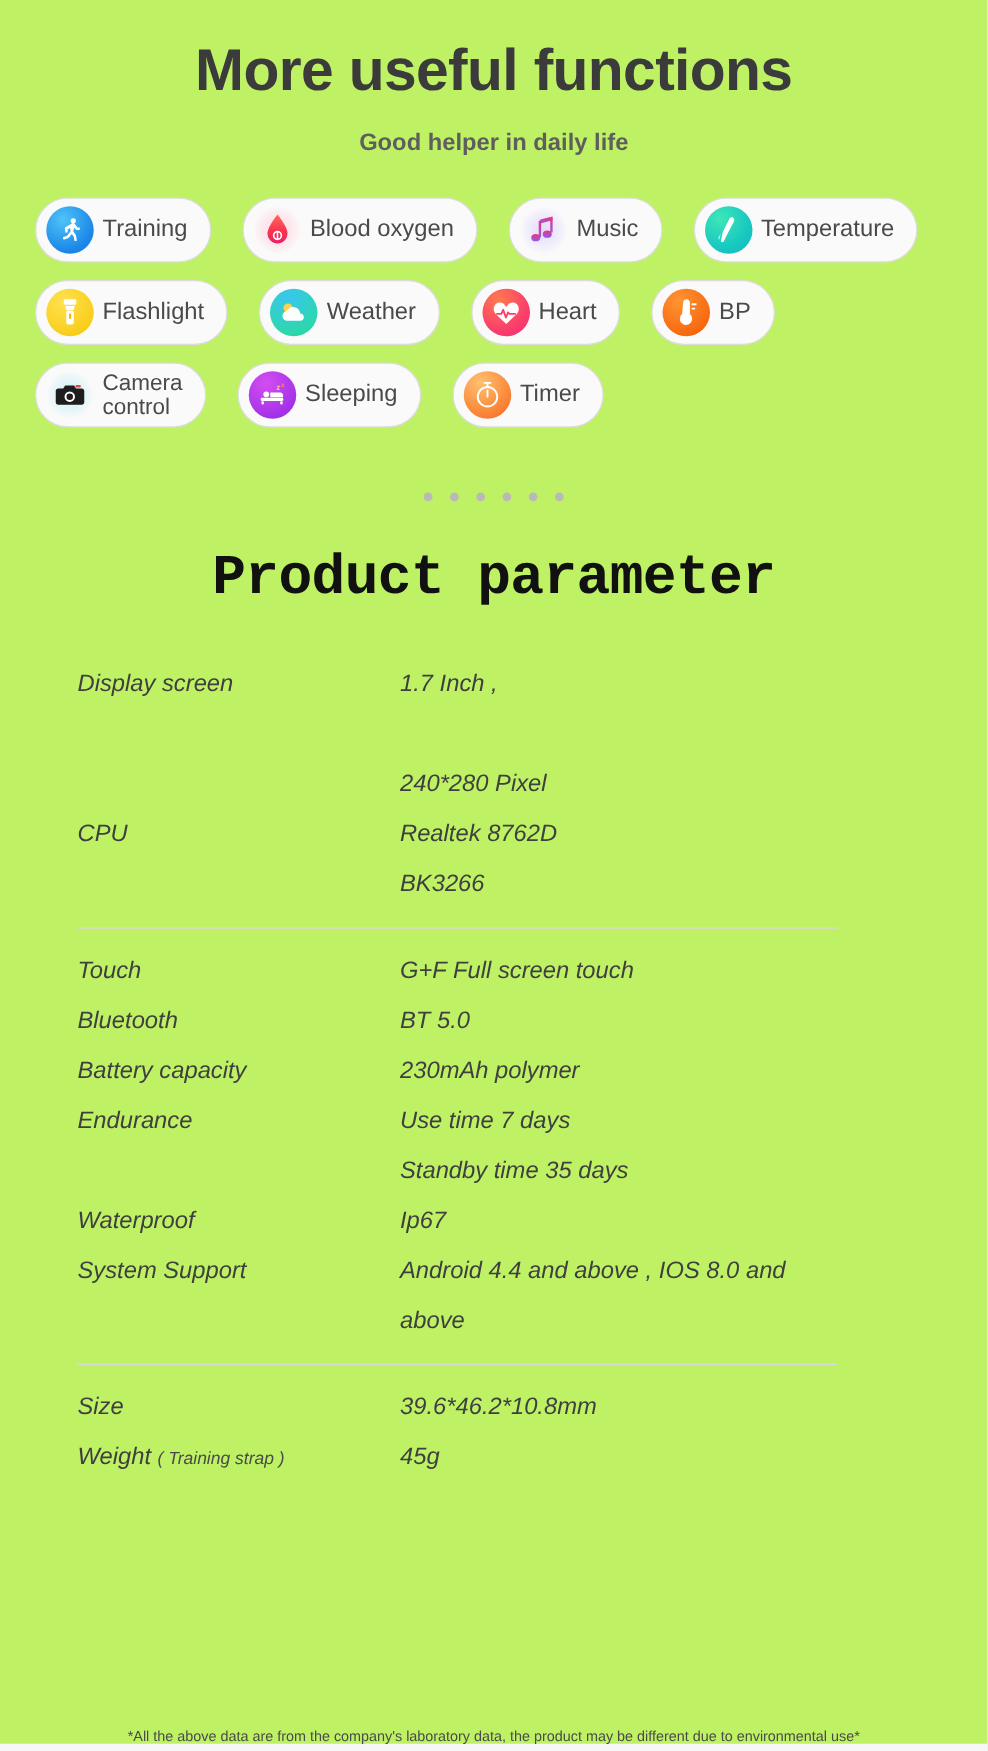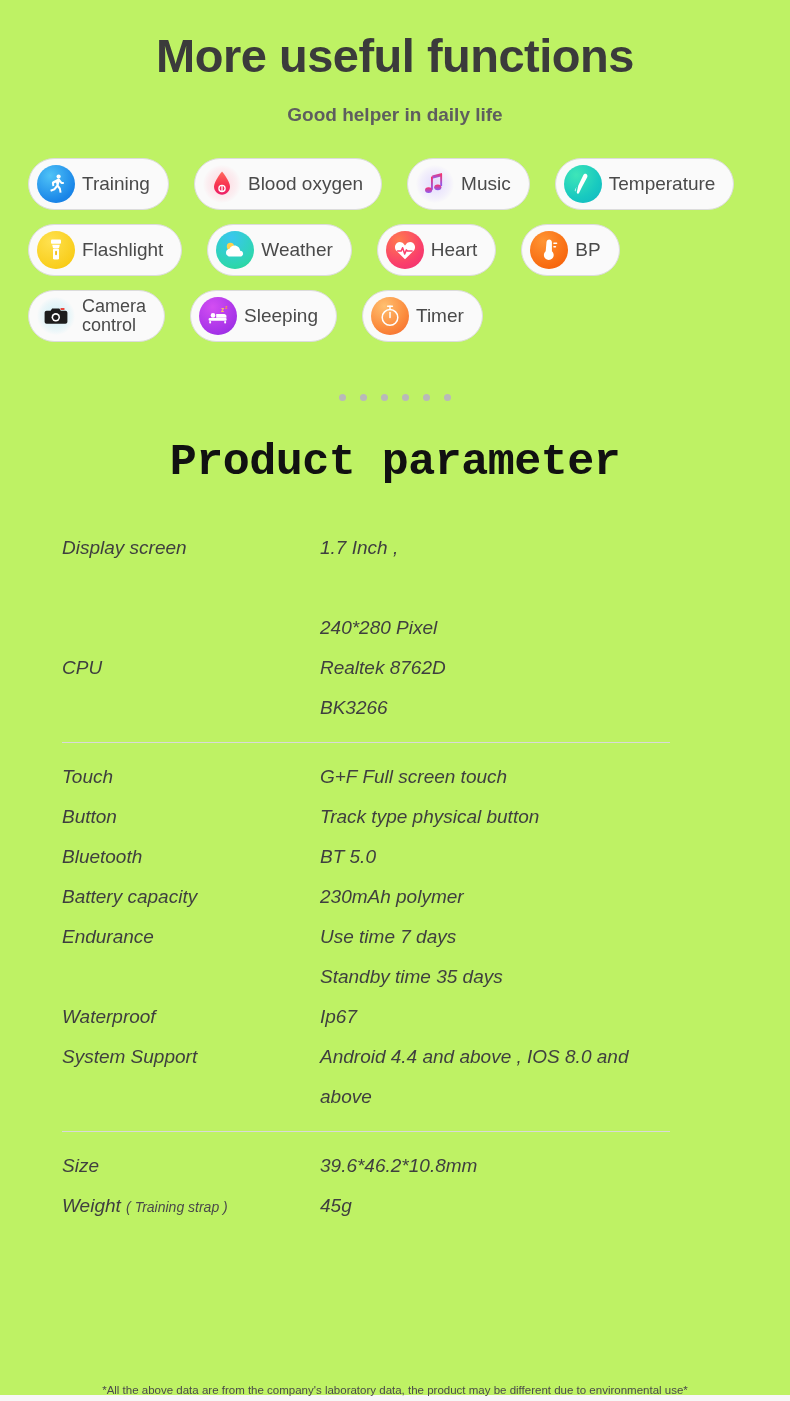--- a/index.html
+++ b/index.html
@@ -317,24 +317,20 @@
     </div>
 
     <div class="spec-divider"></div>
 
     <div class="spec-group">
       <div class="spec-row">
         <div class="spec-key">Touch</div>
         <div class="spec-val">G+F Full screen touch</div>
       </div>
       <div class="spec-row">
-        <div class="spec-key">Button</div>
-        <div class="spec-val">Track type physical button</div>
-      </div>
-      <div class="spec-row">
         <div class="spec-key">Bluetooth</div>
         <div class="spec-val">BT 5.0</div>
       </div>
       <div class="spec-row">
         <div class="spec-key">Battery capacity</div>
         <div class="spec-val">230mAh polymer</div>
       </div>
       <div class="spec-row">
         <div class="spec-key">Endurance</div>
         <div class="spec-val">Use time 7 days

